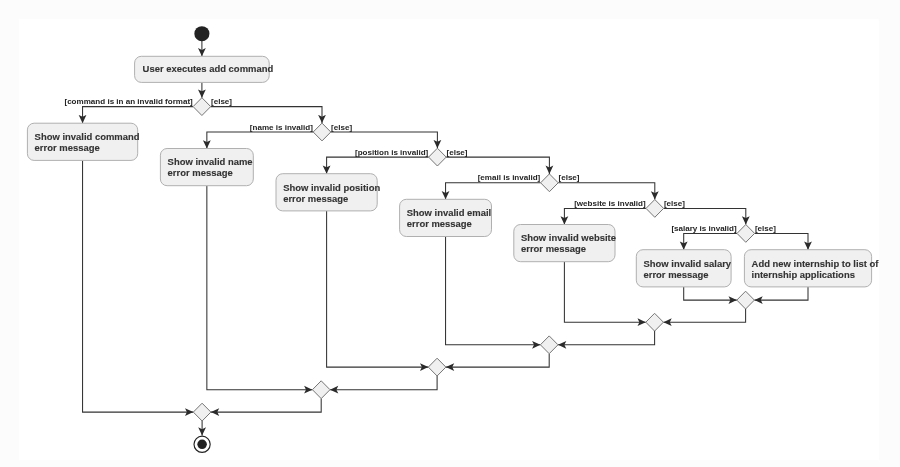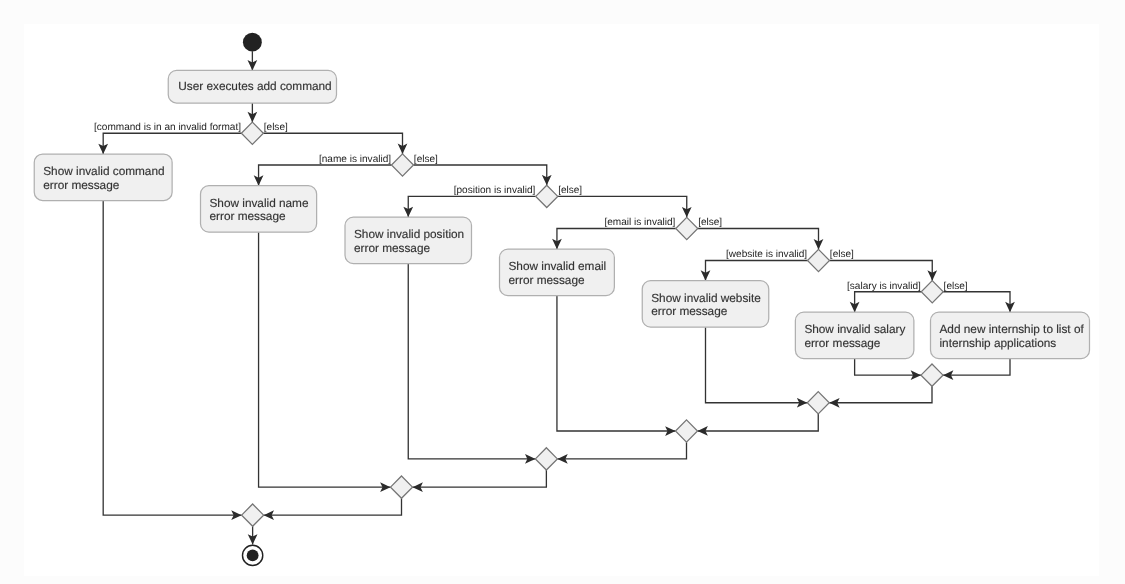--- a/index.html
+++ b/index.html
@@ -1,20 +1,20 @@
 <!DOCTYPE html>
 <html><head>
 <meta charset="utf-8">
 <style>
   html,body{margin:0;padding:0;}
   body{width:900px;height:467px;background:#fcfcfc;overflow:hidden;
        font-family:"Liberation Sans",sans-serif;}
   #page{position:relative;width:900px;height:467px;}
   #canvas{position:absolute;left:19px;top:19px;width:860px;height:441px;
-          background:#ffffff;will-change:transform;}
+          background:#ffffff;will-change:transform;font-weight:bold;}
   svg{display:block;shape-rendering:geometricPrecision;}
   .edge{fill:none;stroke:#333333;stroke-width:1.05;}
   .action{fill:#f0f0f0;stroke:#b0b0b0;stroke-width:1;}
   .decision{fill:#f0f0f0;stroke:#757575;stroke-width:1;}
   .startnode{fill:#222222;}
   .endnode-outer{fill:#ffffff;stroke:#222222;stroke-width:1.15;}
   .endnode-inner{fill:#222222;}
   .nodetext{font-family:"Liberation Sans",sans-serif;font-size:9.45px;fill:#333333;stroke:#333333;stroke-width:0.12;}
   .guard{font-family:"Liberation Sans",sans-serif;font-size:8.05px;fill:#242424;}
 </style>

